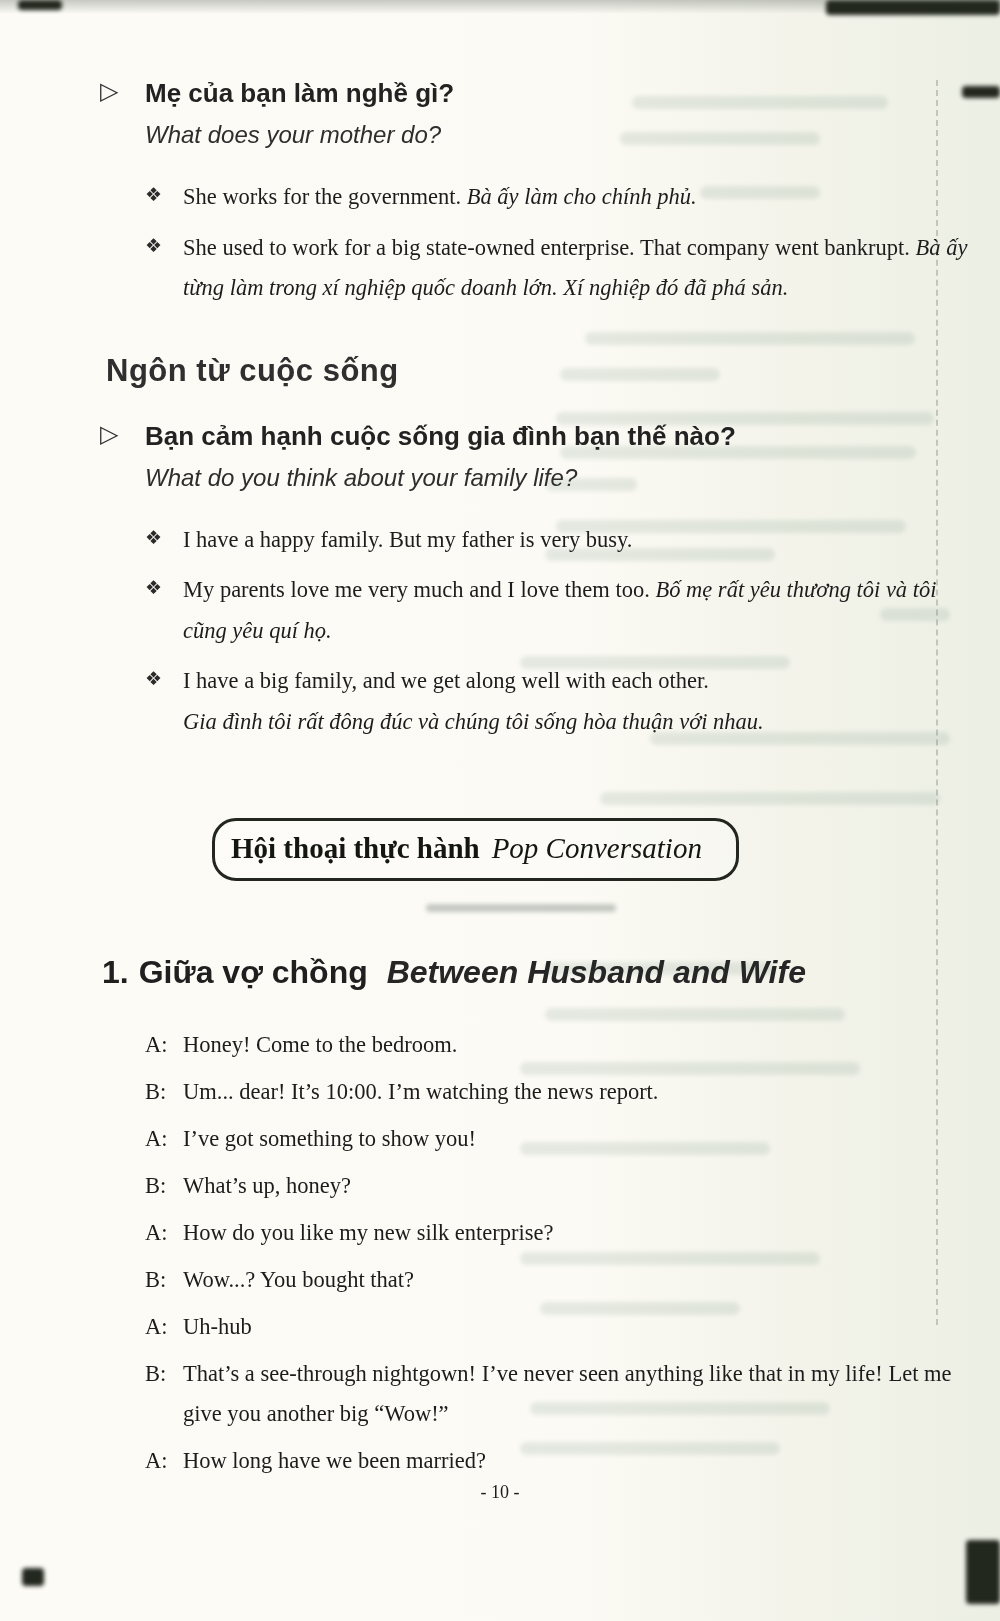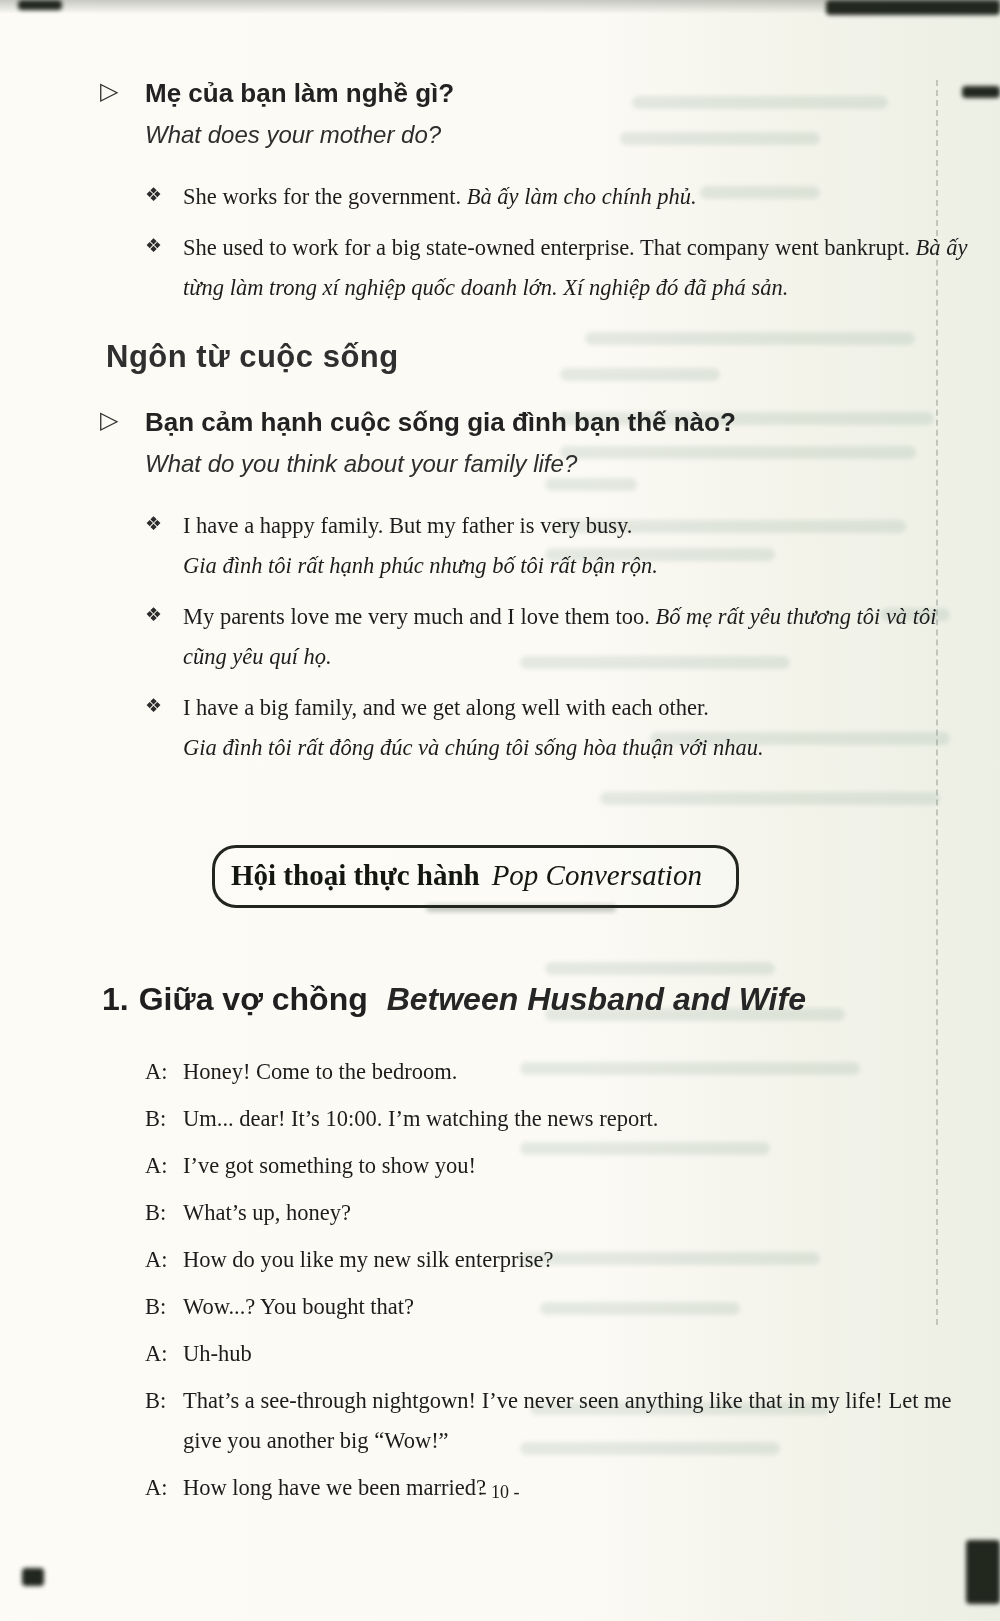--- a/index.html
+++ b/index.html
@@ -45,21 +45,21 @@
   .answer {
     position:relative; margin-left:45px; padding-left:38px; padding-right:6px;
     font-size:22.5px; line-height:1.8; margin-bottom:10px;
   }
   .answer .bullet { position:absolute; left:0; top:1px; font-size:19px; color:#2b2b2b; }
   .answer .vi { font-style:italic; }
   .answer .vi.block { display:block; }
 
   .life-heading {
     font-family:"Liberation Sans", sans-serif; font-size:31px; font-weight:700;
-    color:#2f2f2f; margin:30px 0 32px 6px; letter-spacing:.5px;
+    color:#2f2f2f; margin:44px 0 32px 6px; letter-spacing:.5px;
   }
 
   .banner {
     display:inline-block; margin:66px 0 0 112px; padding:11px 34px 13px 16px;
     border:3px solid #22261f; border-radius:24px; background:rgba(255,255,255,.25);
   }
   .banner .b-vi { font-size:29px; font-weight:700; color:#14170f; }
   .banner .b-en { font-size:29px; font-style:italic; color:#14170f; margin-left:8px; }
 
   .dialog-title {
@@ -148,21 +148,20 @@
     <section>
       <div class="q-vi">
         <span class="tri">▷</span>
         <span>Bạn cảm hạnh cuộc sống gia đình bạn thế nào?</span>
       </div>
       <div class="q-en">What do you think about your family life?</div>
 
       <div class="answer">
         <span class="bullet">❖</span>
         <span class="en">I have a happy family. But my father is very busy.</span>
-        <span class="vi block">Gia đình tôi rất hạnh phúc nhưng bố tôi rất bận rộn.</span>
       </div>
 
       <div class="answer">
         <span class="bullet">❖</span>
         <span class="en">My parents love me very much and I love them too.</span>
         <span class="vi">Bố mẹ rất yêu thương tôi và tôi cũng yêu quí họ.</span>
       </div>
 
       <div class="answer">
         <span class="bullet">❖</span>

